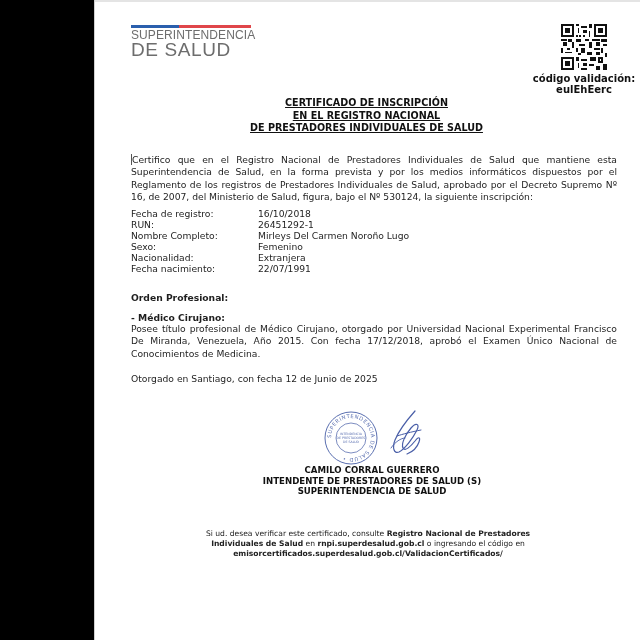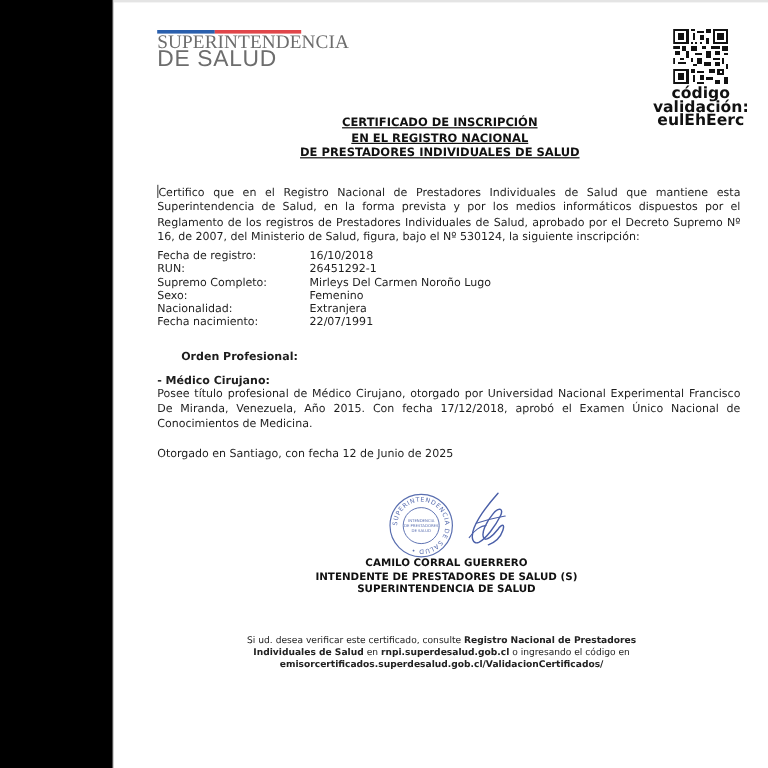--- a/index.html
+++ b/index.html
@@ -16,52 +16,52 @@
     box-sizing: border-box;
   }
   .top-edge { position: absolute; left: 0; top: 0; width: 546px; height: 2px; background: #e4e4e4; }
 
   
   .logo { position: absolute; left: 36px; top: 25px; width: 122px; }
   .logo-stripe { display: flex; height: 3px; width: 120px; }
   .logo-stripe .blue { width: 48px; background: #2a5fad; }
   .logo-stripe .red { flex: 1; background: #e0464a; }
   .logo-line1 {
-    font-family: Liberation Serif, serif; font-size: 16px; letter-spacing: 0.1px;
+    font-family: Liberation Sans, sans-serif; font-size: 12px; letter-spacing: 0.1px;
     color: #6d6d6d; margin-top: 2px; line-height: 11px; white-space: nowrap;
   }
   .logo-line2 {
     font-family: "Liberation Sans", sans-serif; font-size: 19px; letter-spacing: 0.6px;
     color: #6d6d6d; line-height: 17px; white-space: nowrap;
   }
 
   
   .qr-block { position: absolute; left: 432px; top: 24px; width: 114px; text-align: center; }
   .qr { display: block; margin: 0 auto; width: 46px; height: 46px; }
-  .qr-caption { font-size: 13px; font-weight: bold; line-height: 11px; margin-top: 3px; color: #111; text-align: center; }
+  .qr-caption { font-size: 10px; font-weight: bold; line-height: 11px; margin-top: 3px; color: #111; text-align: center; }
 
   
   .title {
     position: absolute; left: 0; top: 97px; width: 543px; text-align: center;
     font-size: 9.6px; font-weight: bold; line-height: 12.5px; color: #111;
   }
   .title div { text-decoration: underline; }
 
   .body-text {
     position: absolute; left: 36px; width: 486px;
     font-size: 9.2px; line-height: 12.3px; color: #1e1e1e;
   }
   .intro { top: 154px; text-align: justify; }
   .cursor { display: inline-block; width: 1px; height: 11px; background: #555; vertical-align: -2px; margin-right: 0; }
 
   .fields { top: 208px; }
   .field-row { display: flex; height: 11.1px; line-height: 11.1px; }
   .field-label { width: 127px; }
 
-  .orden { top: 292px; font-weight: bold; margin-left: 20px; }
+  .orden { top: 292px; font-weight: bold; }
   .medico-title { top: 312px; font-weight: bold; }
   .medico-text { top: 323px; text-align: justify; }
   .otorgado { top: 373px; }
 
   
   .stamp { position: absolute; left: 228px; top: 410px; width: 56px; height: 56px; }
   .signature { position: absolute; left: 282px; top: 408px; width: 50px; height: 52px; }
 
   .signer {
     position: absolute; left: 4px; top: 465px; width: 546px; text-align: center;
@@ -161,21 +161,21 @@
   <div class="body-text fields">
     <div class="field-row">
       <span class="field-label">Fecha de registro:</span>
       <span>16/10/2018</span>
     </div>
     <div class="field-row">
       <span class="field-label">RUN:</span>
       <span>26451292-1</span>
     </div>
     <div class="field-row">
-      <span class="field-label">Supremo Completo:</span>
+      <span class="field-label">Nombre Completo:</span>
       <span>Mirleys Del Carmen Noroño Lugo</span>
     </div>
     <div class="field-row">
       <span class="field-label">Sexo:</span>
       <span>Femenino</span>
     </div>
     <div class="field-row">
       <span class="field-label">Nacionalidad:</span>
       <span>Extranjera</span>
     </div>

